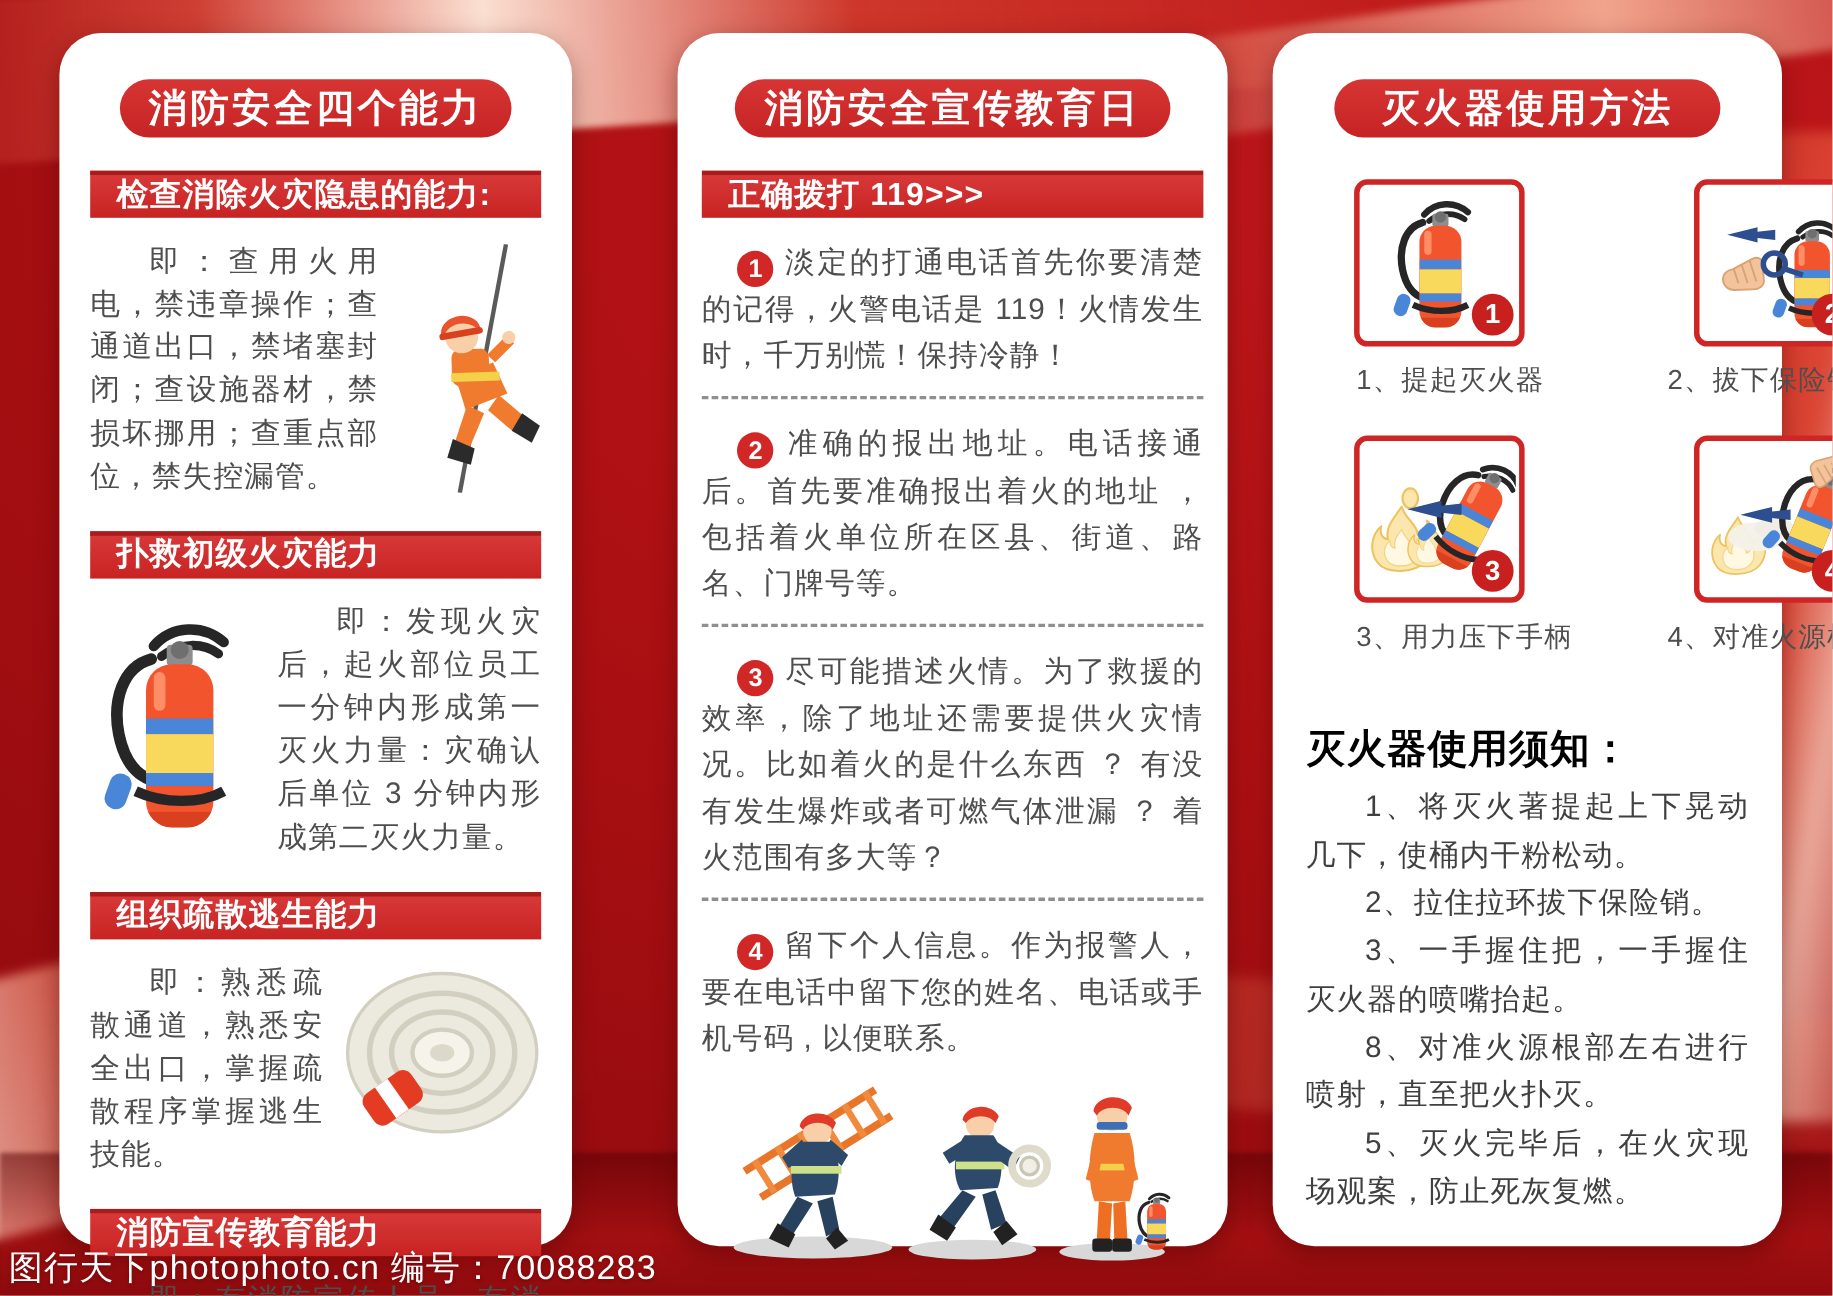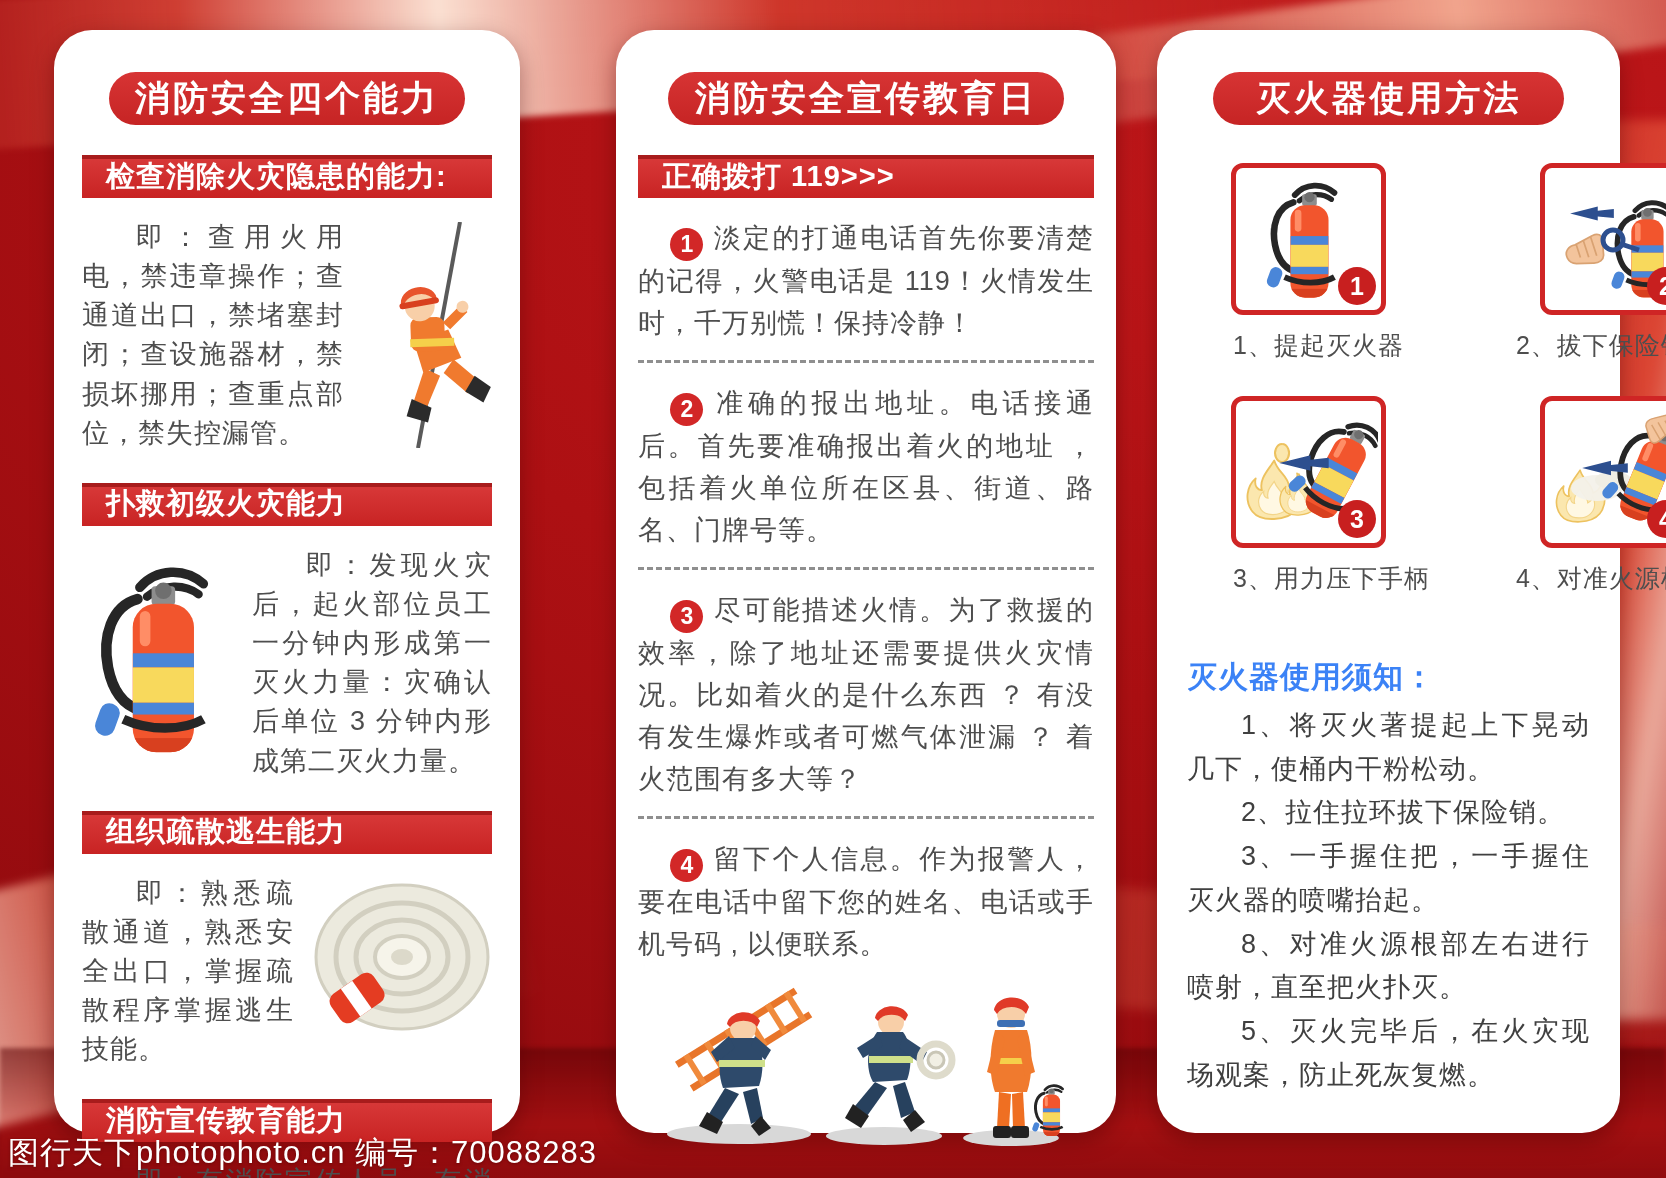--- a/index.html
+++ b/index.html
@@ -81,21 +81,21 @@
     display:flex; align-items:center; justify-content:center; overflow:hidden;
   }
   .badge {
     position:absolute; bottom:5px; right:5px; width:38px; height:38px;
     border-radius:50%; background:#c81f1f; color:#fff; font-size:25px; font-weight:bold;
     display:flex; align-items:center; justify-content:center;
   }
   .caption { margin-top:14px; font-size:25px; color:#4e4e4e; letter-spacing:1px;
     white-space:nowrap; text-align:left; padding-left:2px;margin-left:44px; }
 
-  .notes-title { margin-top:62px; color:#3b82f6; font-size:30px; font-weight:bold;
+  .notes-title { margin-top:62px; color:#000000; font-size:36px; font-weight:bold;
     letter-spacing:1px; }
   .note { font-size:27px; color:#404040; line-height:1.62; letter-spacing:1px;
     text-align:justify; text-indent:2em; }
   .note.first { margin-top:6px; }
 
   .firemen { display:block; margin:10px auto 0; }
 
   .watermark {
     position:absolute; left:8px; top:1132px; color:#fff; font-size:31px;
     letter-spacing:1px; text-shadow:0 1px 3px rgba(80,0,0,.6);

